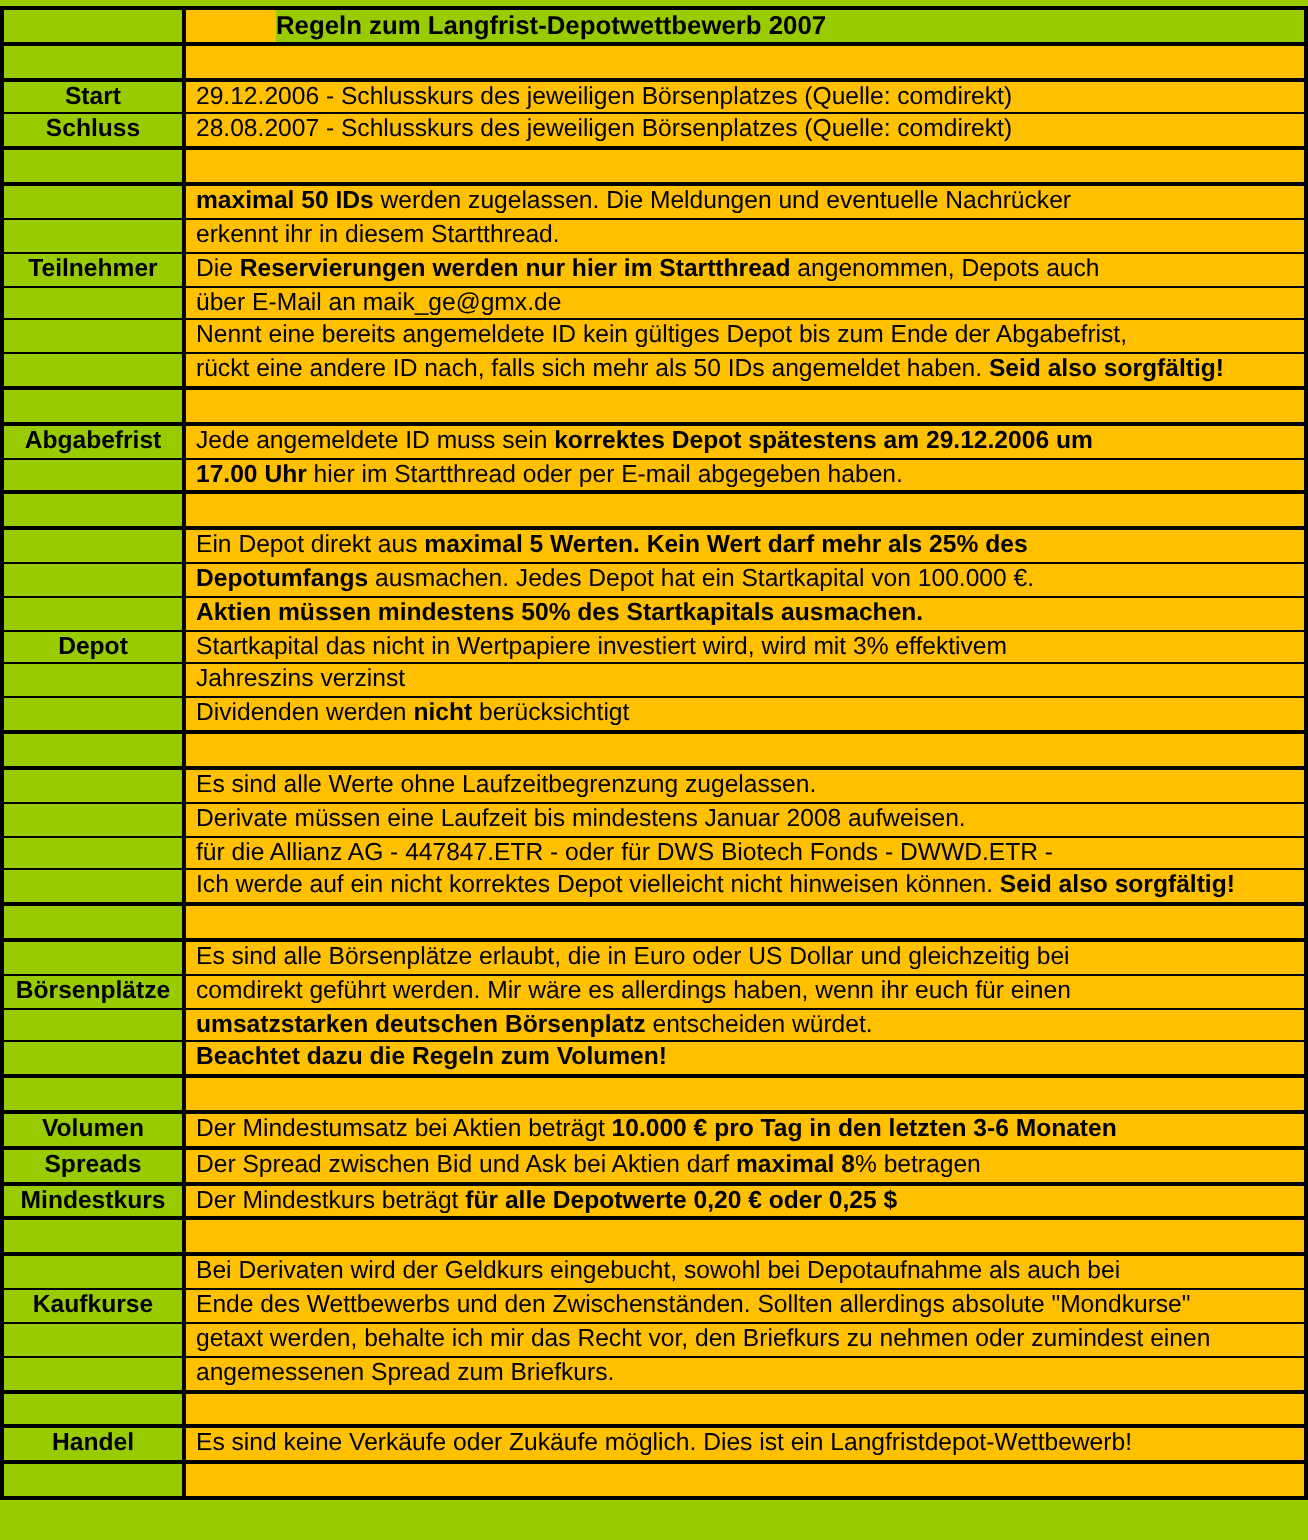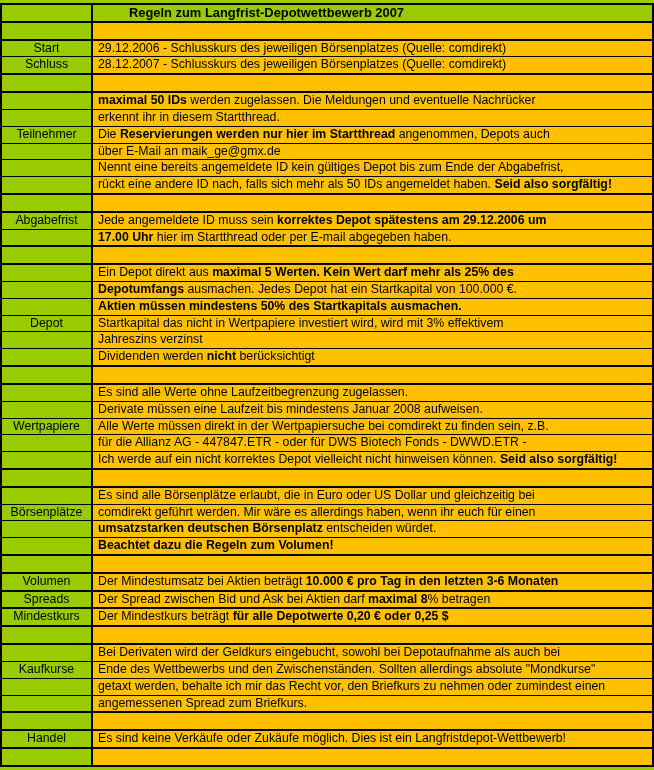--- a/index.html
+++ b/index.html
@@ -34,38 +34,39 @@
     flex: 0 0 89px;
     width: 89px;
     background: #99CC00;
     border-right: 2px solid #000;
     text-align: center;
     font-size: 12.3px;
     line-height: 15.8px;
     white-space: nowrap;
     overflow: hidden;
     color: #000;
+    font-weight: bold;
   }
   .content-cell {
     flex: 1;
     background: #FFC000;
     font-size: 12.3px;
     line-height: 15.8px;
     padding-left: 5px;
     white-space: nowrap;
     overflow: hidden;
     color: #000;
   }
   .header-row .content-cell {
     background: #99CC00;
     font-weight: bold;
-    text-align: center;
     padding-left: 0;
     padding-right: 212px;
     font-size: 12.9px;
+    margin-left: 45px;
   }
   .bold { font-weight: bold; }
 </style>
 </head>
 <body>
 
 <div class="table">
     <div class="row b-thick header-row">
       <div class="label-cell"></div>
       <div class="content-cell"><span class="bold">Regeln zum Langfrist-Depotwettbewerb 2007</span></div>
@@ -73,21 +74,21 @@
     <div class="row b-thick">
       <div class="label-cell"></div>
       <div class="content-cell"></div>
     </div>
     <div class="row b-thin">
       <div class="label-cell"><span>Start</span></div>
       <div class="content-cell"><span>29.12.2006 - Schlusskurs des jeweiligen Börsenplatzes (Quelle: comdirekt)</span></div>
     </div>
     <div class="row b-thick">
       <div class="label-cell"><span>Schluss</span></div>
-      <div class="content-cell"><span>28.12.2007 - Schlusskurs des jeweiligen Börsenplatzes (Quelle: comdirekt)</span></div>
+      <div class="content-cell"><span>28.08.2007 - Schlusskurs des jeweiligen Börsenplatzes (Quelle: comdirekt)</span></div>
     </div>
     <div class="row b-thick">
       <div class="label-cell"></div>
       <div class="content-cell"></div>
     </div>
     <div class="row b-thin">
       <div class="label-cell"></div>
       <div class="content-cell"><span class="bold">maximal 50 IDs</span><span> werden zugelassen. Die Meldungen und eventuelle Nachrücker</span></div>
     </div>
     <div class="row b-thin">
@@ -154,24 +155,20 @@
       <div class="label-cell"></div>
       <div class="content-cell"></div>
     </div>
     <div class="row b-thin">
       <div class="label-cell"></div>
       <div class="content-cell"><span>Es sind alle Werte ohne Laufzeitbegrenzung zugelassen.</span></div>
     </div>
     <div class="row b-thin">
       <div class="label-cell"></div>
       <div class="content-cell"><span>Derivate müssen eine Laufzeit bis mindestens Januar 2008 aufweisen.</span></div>
-    </div>
-    <div class="row b-thin">
-      <div class="label-cell"><span>Wertpapiere</span></div>
-      <div class="content-cell"><span>Alle Werte müssen direkt in der Wertpapiersuche bei comdirekt zu finden sein, z.B.</span></div>
     </div>
     <div class="row b-thin">
       <div class="label-cell"></div>
       <div class="content-cell"><span>für die Allianz AG - 447847.ETR - oder für DWS Biotech Fonds - DWWD.ETR -</span></div>
     </div>
     <div class="row b-thick">
       <div class="label-cell"></div>
       <div class="content-cell"><span>Ich werde auf ein nicht korrektes Depot vielleicht nicht hinweisen können. </span><span class="bold">Seid also sorgfältig!</span></div>
     </div>
     <div class="row b-thick">

